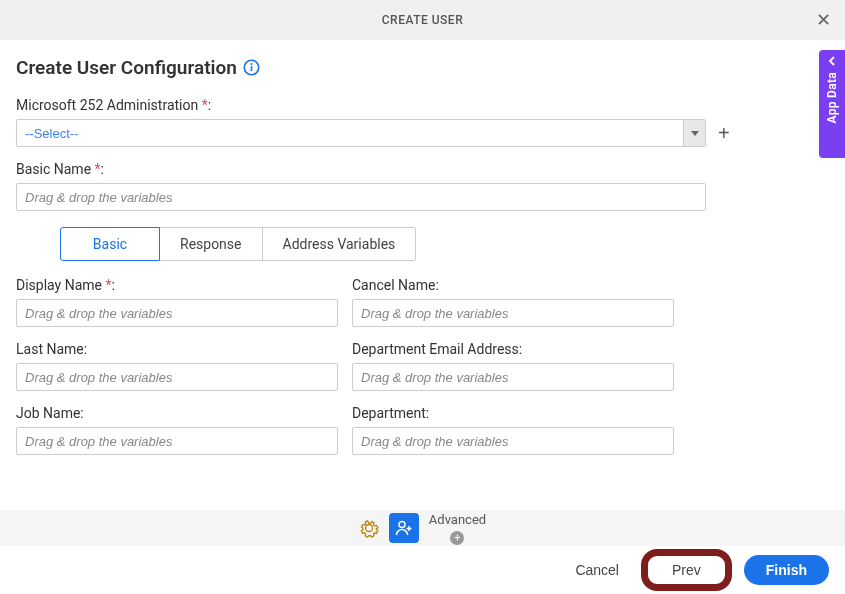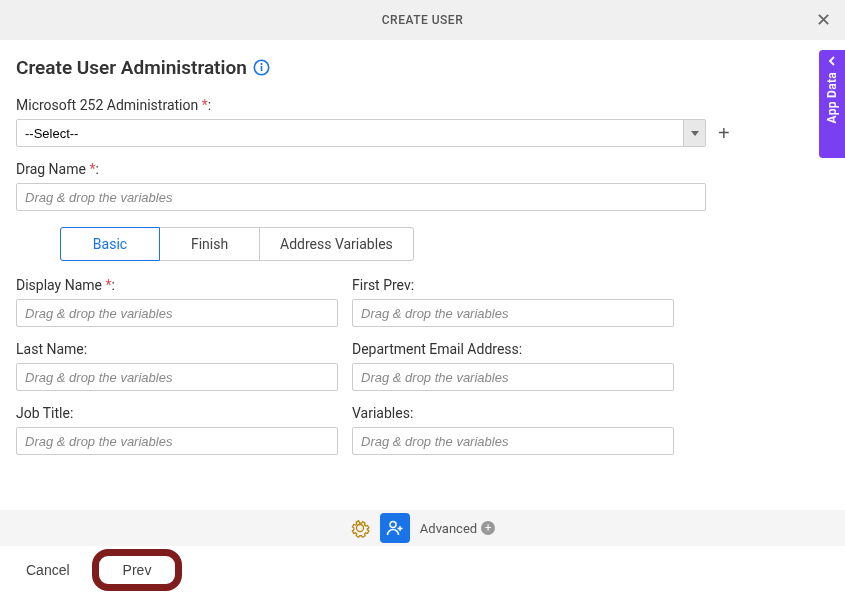--- a/index.html
+++ b/index.html
@@ -13,21 +13,21 @@
   
   .page-title-row { display: flex; align-items: center; gap: 6px; margin-bottom: 18px; }
   .page-title { font-size: 19px; font-weight: 600; color: #333; }
   .info-icon-wrap { display: inline-flex; }
   
   .field-label { font-size: 14px; color: #333; margin-bottom: 6px; display: block; }
   .req { color: #d9534f; }
   
   .select-row { display: flex; align-items: center; gap: 8px; margin-bottom: 14px; }
   .select-box { flex: 0 0 690px; display: flex; border: 1px solid #ccc; border-radius: 2px; height: 28px; background: #fff; }
-  .select-input { flex: 1; border: none; padding: 0 8px; font-size: 13px; color: #000000; outline: none; background: transparent; }
+  .select-input { flex: 1; border: none; padding: 0 8px; font-size: 13px; color: #3b82f6; outline: none; background: transparent; }
   .select-caret { width: 22px; background: #e8e8e8; display: flex; align-items: center; justify-content: center; border-left: 1px solid #ccc; }
   .plus-btn { font-size: 20px; color: #555; cursor: pointer; background: none; border: none; padding: 0 4px; }
   
   .text-input { width: 690px; height: 28px; border: 1px solid #ccc; border-radius: 2px; padding: 4px 8px; font-size: 13px; font-style: italic; color: #888; outline: none; }
   .text-input::placeholder { color: #888; font-style: italic; }
   
   .field-block { margin-bottom: 14px; }
   
   .tabs { display: flex; margin-top: 16px; margin-bottom: 16px; padding-left: 44px; }
   .tab { padding: 8px 20px; border: 1px solid #ccc; background: #fff; cursor: pointer; font-size: 14px; color: #444; min-width: 100px; text-align: center; }
@@ -35,44 +35,44 @@
   .tab.active { color: #1a73e8; border-color: #1a73e8; position: relative; z-index: 1; }
   .tab:first-child { border-top-left-radius: 3px; border-bottom-left-radius: 3px; }
   .tab:last-child { border-top-right-radius: 3px; border-bottom-right-radius: 3px; }
   
   .form-grid { display: grid; grid-template-columns: 322px 322px; column-gap: 14px; row-gap: 14px; }
   .form-grid .text-input { width: 100%; }
   
   .bottom-bar { position: absolute; bottom: 48px; left: 0; right: 0; background: #f5f5f5; height: 36px; display: flex; align-items: center; justify-content: center; gap: 10px; }
   .gear-wrap { display: inline-flex; cursor: pointer; }
   .user-add-btn { width: 30px; height: 30px; background: #1a73e8; border-radius: 4px; display: flex; align-items: center; justify-content: center; cursor: pointer; }
-  .adv-label { font-size: 13px; color: #555; display: flex; gap: 4px; cursor: pointer; }
+  .adv-label { font-size: 13px; color: #555; display: flex; align-items: center; gap: 4px; cursor: pointer; flex-direction: column; }
   .adv-plus { width: 14px; height: 14px; background: #999; border-radius: 50%; color: #fff; display: inline-flex; align-items: center; justify-content: center; font-size: 11px; line-height: 1; }
   
-  .footer { position: absolute; bottom: 0; left: 0; right: 0; height: 48px; display: flex; align-items: center; justify-content: flex-start; gap: 12px; padding: 0 16px; }
+  .footer { position: absolute; bottom: 0; left: 0; right: 0; height: 48px; display: flex; align-items: center; justify-content: flex-end; gap: 12px; padding: 0 16px; }
   .btn-cancel { background: none; border: none; color: #444; font-size: 14px; cursor: pointer; padding: 6px 10px; }
   .btn-prev { background: #fff; border: 7px solid #7f1d1d; border-radius: 16px; color: #444; font-size: 14px; cursor: pointer; padding: 6px 24px; }
   .btn-finish { background: #1a73e8; border: none; border-radius: 16px; color: #fff; font-size: 14px; font-weight: 600; cursor: pointer; padding: 7px 22px; }
   
   .side-tab { position: absolute; right: 0; top: 50px; width: 26px; height: 108px; background: #7b3ff2; border-top-left-radius: 4px; border-bottom-left-radius: 4px; display: flex; flex-direction: column; align-items: center; padding-top: 6px; cursor: pointer; }
   .side-tab-text { writing-mode: vertical-rl; transform: rotate(180deg); color: #fff; font-size: 12px; font-weight: 600; margin-top: 6px; letter-spacing: 0.3px; }
 </style>
 </head>
 <body>
 
 <div class="header-bar">
   <span class="header-title">CREATE USER</span>
   <button class="close-btn">
     <span>✕</span>
   </button>
 </div>
 
 <div class="content">
   <div class="page-title-row">
-    <h1 class="page-title">Create User Administration</h1>
+    <h1 class="page-title">Create User Configuration</h1>
     <span class="info-icon-wrap">
       <svg width="17" height="17" viewBox="0 0 17 17">
           <circle cx="8.5" cy="8.5" r="7.2" fill="none" stroke="#1a73e8" stroke-width="1.6"></circle>
           <circle cx="8.5" cy="5" r="1.1" fill="#1a73e8"></circle>
           <rect x="7.7" y="7" width="1.6" height="5" fill="#1a73e8"></rect>
         </svg>
     </span>
   </div>
 
   <div class="field-block">
@@ -89,56 +89,56 @@
         </div>
       </div>
       <button class="plus-btn">
         <span>+</span>
       </button>
     </div>
   </div>
 
   <div class="field-block">
     <label class="field-label">
-      <span>Drag Name </span><span class="req">*</span>:
+      <span>Basic Name </span><span class="req">*</span>:
     </label>
     <input class="text-input" placeholder="Drag &amp; drop the variables" style="">
   </div>
 
   <div class="tabs">
     <div class="tab active">Basic</div>
-    <div class="tab">Finish</div>
+    <div class="tab">Response</div>
     <div class="tab">Address Variables</div>
   </div>
 
   <div class="form-grid">
     <div>
       <label class="field-label">
         <span>Display Name </span><span class="req">*</span>:
       </label>
       <input class="text-input" placeholder="Drag &amp; drop the variables" style="">
     </div>
     <div>
-      <label class="field-label">First Prev:</label>
+      <label class="field-label">Cancel Name:</label>
       <input class="text-input" placeholder="Drag &amp; drop the variables" style="">
     </div>
     <div>
       <label class="field-label">Last Name:</label>
       <input class="text-input" placeholder="Drag &amp; drop the variables" style="">
     </div>
     <div>
       <label class="field-label">Department Email Address:</label>
       <input class="text-input" placeholder="Drag &amp; drop the variables" style="">
     </div>
     <div>
-      <label class="field-label">Job Title:</label>
+      <label class="field-label">Job Name:</label>
       <input class="text-input" placeholder="Drag &amp; drop the variables" style="">
     </div>
     <div>
-      <label class="field-label">Variables:</label>
+      <label class="field-label">Department:</label>
       <input class="text-input" placeholder="Drag &amp; drop the variables" style="">
     </div>
   </div>
 </div>
 
 <div class="bottom-bar">
   <span class="gear-wrap">
     <svg width="20" height="20" viewBox="0 0 20 20">
         <path d="M10 6.5a3.5 3.5 0 100 7 3.5 3.5 0 000-7zm7.4 4.6l1.5-1.2-1.4-2.4-1.8.6a6 6 0 00-1.2-1.2l.6-1.8-2.4-1.4-1.2 1.5a6.5 6.5 0 00-1.7 0L8.6 2.7 6.2 4.1l.6 1.8a6 6 0 00-1.2 1.2l-1.8-.6L2.4 8.9l1.5 1.2a6.5 6.5 0 000 1.7L2.4 13l1.4 2.4 1.8-.6c.4.5.8.9 1.2 1.2l-.6 1.8 2.4 1.4 1.2-1.5c.6.1 1.1.1 1.7 0l1.2 1.5 2.4-1.4-.6-1.8c.5-.4.9-.8 1.2-1.2l1.8.6 1.4-2.4-1.5-1.2c.1-.6.1-1.1 0-1.7z" fill="none" stroke="#b8860b" stroke-width="1.3"></path>
       </svg>
@@ -152,20 +152,21 @@
   </div>
   <div class="adv-label">
     <span>Advanced</span>
     <span class="adv-plus">+</span>
   </div>
 </div>
 
 <div class="footer">
   <button class="btn-cancel">Cancel</button>
   <button class="btn-prev">Prev</button>
+  <button class="btn-finish">Finish</button>
 </div>
 
 <div class="side-tab">
   <svg width="10" height="10" viewBox="0 0 10 10">
       <path d="M7 1 L3 5 L7 9" fill="none" stroke="#fff" stroke-width="1.8"></path>
     </svg>
   <span class="side-tab-text">App Data</span>
 </div>
 
 </body></html>

